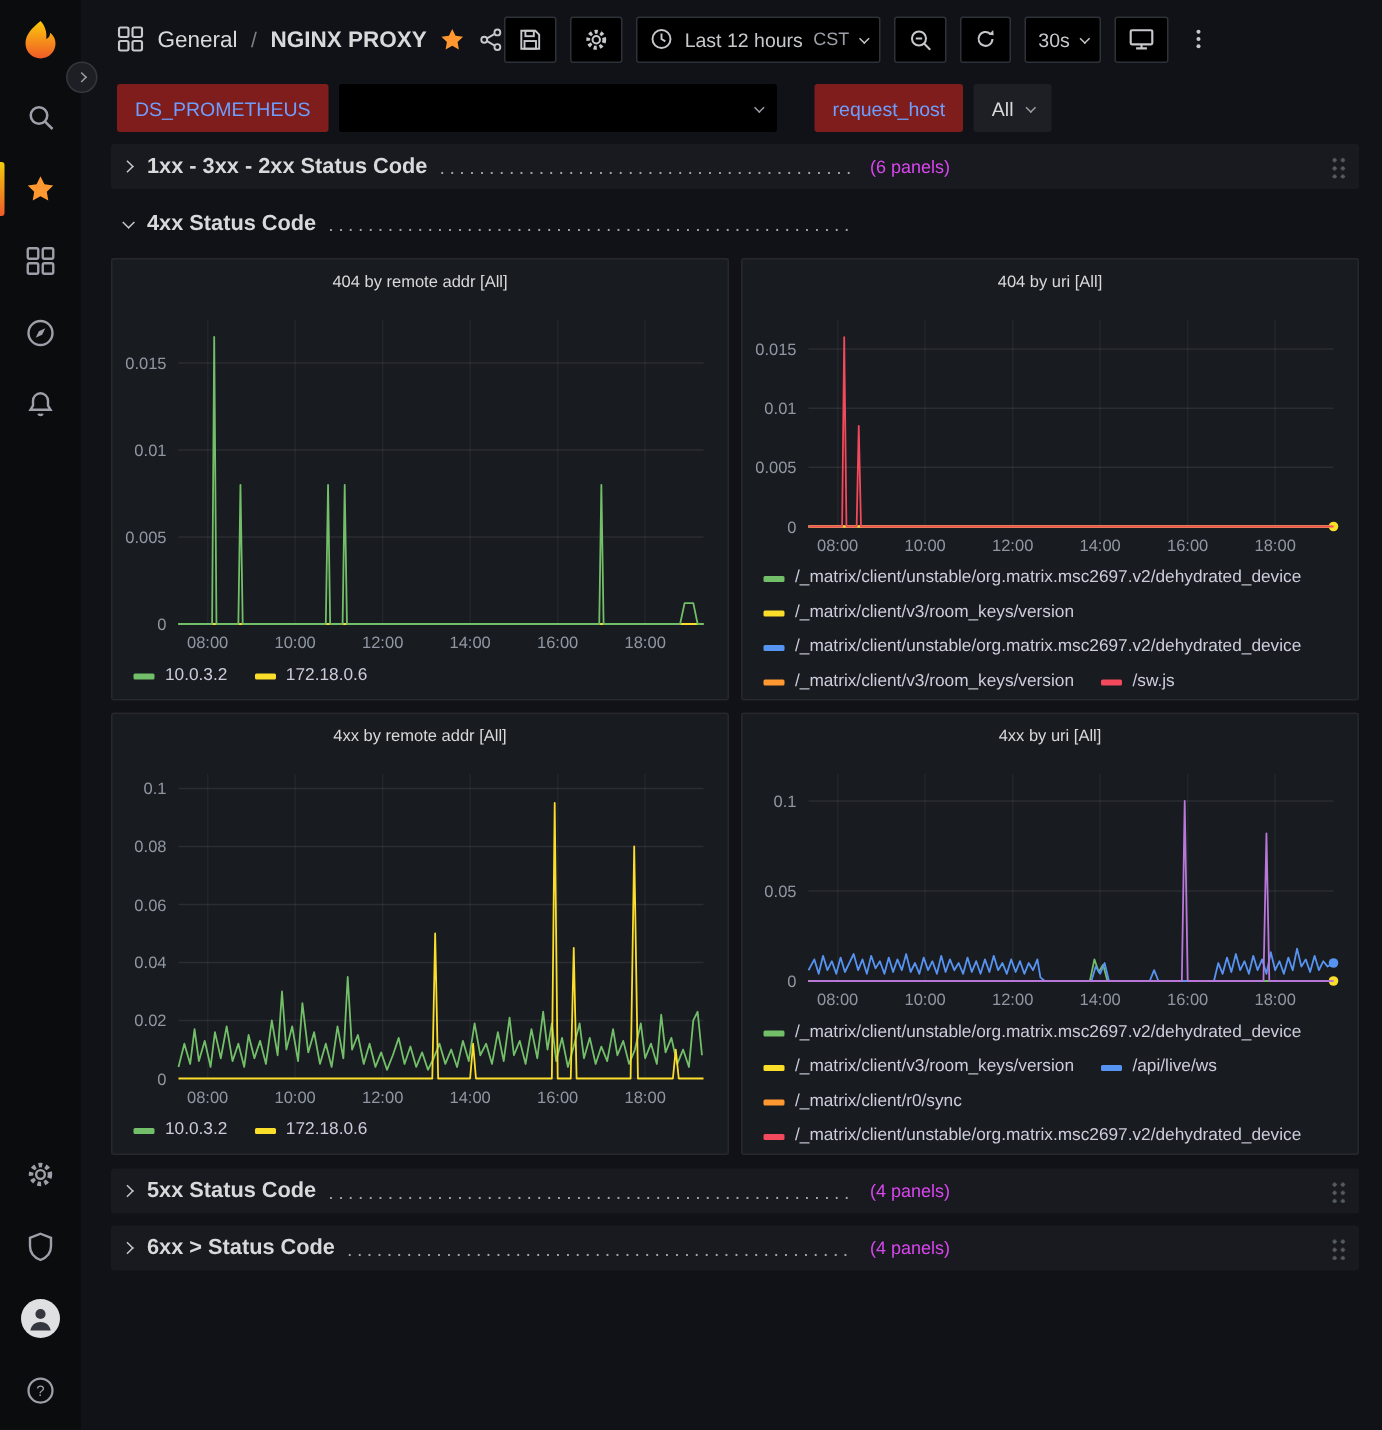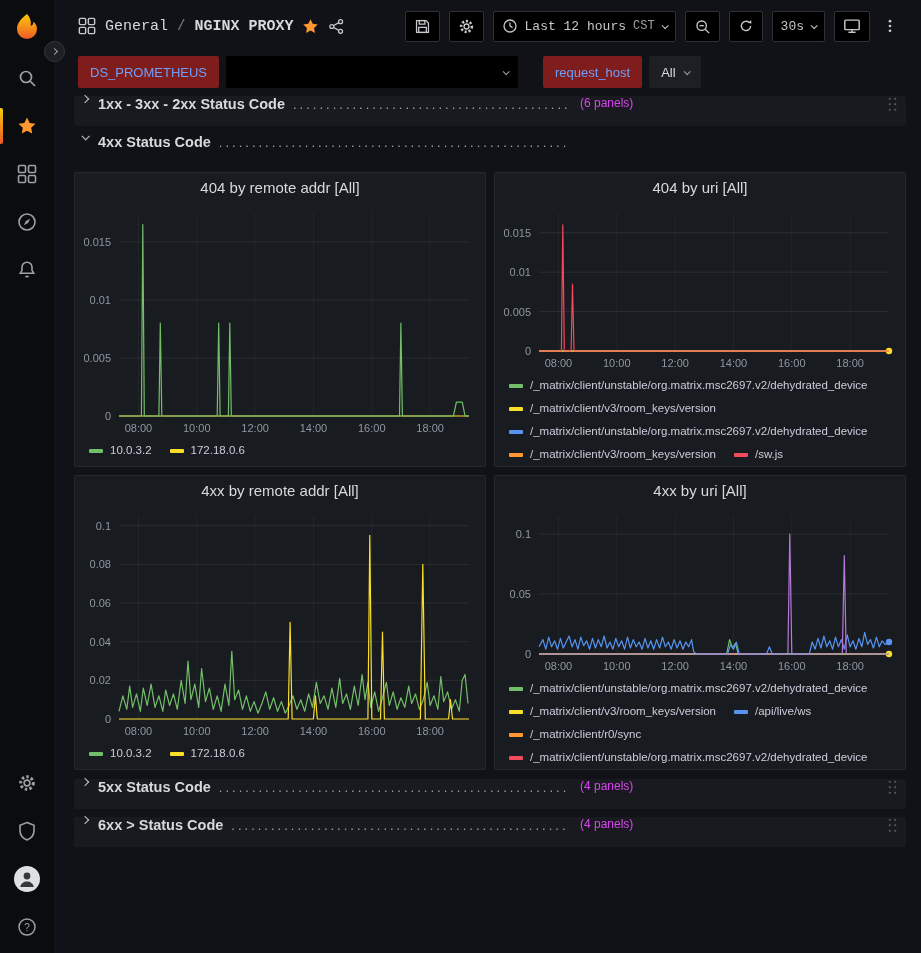--- a/index.html
+++ b/index.html
@@ -18,22 +18,22 @@
   .side-bottom { margin-top:auto; padding-bottom:2px; }
   .avatar-circle { width:26px; height:26px; border-radius:50%; background:#dfe0e2;
     display:flex; align-items:center; justify-content:center; overflow:hidden; }
   .side-toggle { position:absolute; left:44px; top:41px; width:21px; height:21px; border-radius:50%;
     background:#1d1f24; border:1px solid #34373e; display:flex; align-items:center; justify-content:center;
     z-index:5; cursor:pointer; }
 
   
   .main { flex:1; display:flex; flex-direction:column; min-width:0; }
 
-  .page-header { height:52px; display:flex; align-items:center; justify-content:space-between;
-    padding:0 20px 0 24px; flex-shrink:0;font-family:Liberation Mono, monospace; }
+  .page-header { height:52px; display:flex; align-items:center; justify-content:flex-start;
+    padding:0 20px 0 24px; flex-shrink:0; }
   .hdr-left { display:flex; align-items:center; gap:9px; }
   .crumb-section { font-size:15px; color:#d8d9da; }
   .crumb-div { font-size:14px; color:#7b8087; }
   .crumb-title { font-size:15px; font-weight:600; color:#d8d9da; }
   .hdr-right { display:flex; align-items:center; gap:9px; }
   .tb-btn { height:31px; min-width:32px; padding:0 8px; background:#000000; border:1px solid #2e3138;
     border-radius:2px; display:flex; align-items:center; justify-content:center; gap:7px;
     color:#c7c8cc; font-size:13px; cursor:pointer; }
   .tb-btn.noborder { background:transparent; border:none; min-width:22px; padding:0 2px; }
   .tz { color:#9da0a8; font-size:12px; }
@@ -49,37 +49,37 @@
   .submenu { height:40px; display:flex; align-items:center; padding:0 15px 0 24px; gap:7px; flex-shrink:0; }
   .var-label { height:32px; display:flex; align-items:center; padding:0 12px; background:#7f1d1d;
     border-radius:2px; color:#6e9fff; font-size:13px; font-weight:500; cursor:pointer; }
   .ds-picker { height:32px; width:292px; background:#000; border-radius:2px; display:flex;
     align-items:center; justify-content:flex-end; padding:0 10px; cursor:pointer; margin-right:18px; }
   .var-value { height:32px; display:flex; align-items:center; gap:8px; padding:0 12px; background:#1d1f24;
     border-radius:2px; color:#d8d9da; font-size:13px; cursor:pointer; }
 
   
   .dash { flex:1; padding:4px 15px 0 20px; overflow:hidden; }
-  .dash-row { height:30px; display:flex; align-items:flex-start; padding:0 8px; border-radius:2px;
+  .dash-row { height:30px; display:flex; align-items:center; padding:0 8px; border-radius:2px;
     cursor:pointer; margin-bottom:8px; }
   .dash-row.collapsed { background:rgba(204,204,220,0.045); }
   .dash-row .chev { margin-right:10px; flex-shrink:0; }
   .row-left { display:flex; align-items:center; width:478px; min-width:0; }
   .row-title { font-size:14.5px; font-weight:700; color:#d8d9da; white-space:nowrap; }
   .row-dots { flex:1; overflow:hidden; white-space:nowrap; letter-spacing:3px; font-size:13px;
     color:#9fa3aa; margin:0 8px; }
   .row-count { font-size:12px; color:#d946ef; white-space:nowrap; margin-left:4px; }
   .drag-handle { margin-left:auto; width:11px; height:15px;
     background-image:radial-gradient(circle, #565b63 1.3px, transparent 1.4px);
     background-size:5.5px 5.5px; cursor:grab; }
 
   .panel-grid { display:grid; grid-template-columns:1fr 1fr; gap:8px; margin:6px 0 9px 0; }
   .panel { height:295px; background:#181b1f; border:1px solid rgba(204,204,220,0.08); border-radius:2px;
     display:flex; flex-direction:column; overflow:hidden; }
-  .panel-title { height:30px; line-height:30px; text-align:center; font-size:15px; font-weight:500;
+  .panel-title { height:30px; line-height:30px; text-align:center; font-size:11px; font-weight:500;
     color:#d8d9da; cursor:pointer; flex-shrink:0; }
   .plot { position:relative; flex-shrink:0; }
   .plot-tall { height:235px; }
   .plot-short { height:170px; }
   .legend { flex:1; display:flex; flex-wrap:wrap; align-content:flex-start; overflow:hidden;
     padding:1px 14px 0 14px; }
   .legend-item { display:flex; align-items:center; margin-right:18px; line-height:23px;
     font-size:11.5px; color:#ccccdc; white-space:nowrap; cursor:pointer; }
   .legend-item .swatch { width:14px; height:4px; border-radius:1px; margin-right:7px; flex-shrink:0; }
 

